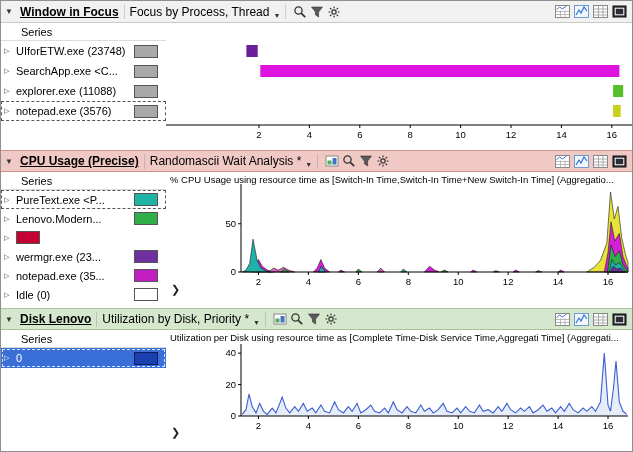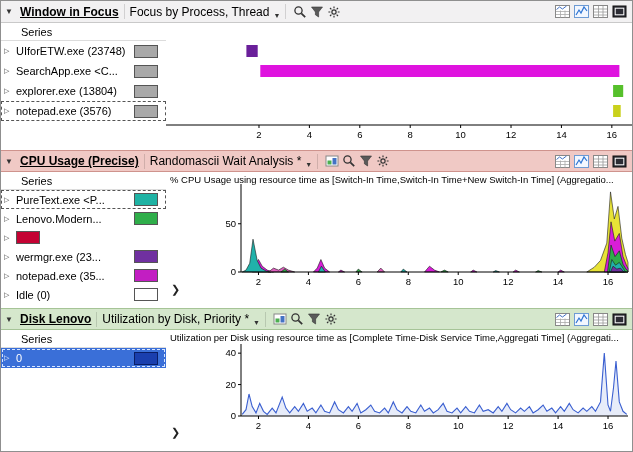--- a/index.html
+++ b/index.html
@@ -134,21 +134,21 @@
             <span class="slabel">UIforETW.exe (23748)</span>
             <span class="swatch" style="background: rgb(169, 169, 169);"></span>
           </div>
           <div class="srow">
             <span class="arrow">▷</span>
             <span class="slabel">SearchApp.exe &lt;C...</span>
             <span class="swatch" style="background: rgb(169, 169, 169);"></span>
           </div>
           <div class="srow">
             <span class="arrow">▷</span>
-            <span class="slabel">explorer.exe (13804)</span>
+            <span class="slabel">explorer.exe (11088)</span>
             <span class="swatch" style="background: rgb(169, 169, 169);"></span>
           </div>
           <div class="srow foc">
             <span class="arrow">▷</span>
             <span class="slabel">notepad.exe (3576)</span>
             <span class="swatch" style="background: rgb(169, 169, 169);"></span>
           </div>
         </div>
     </aside>
     <div class="chartarea">

